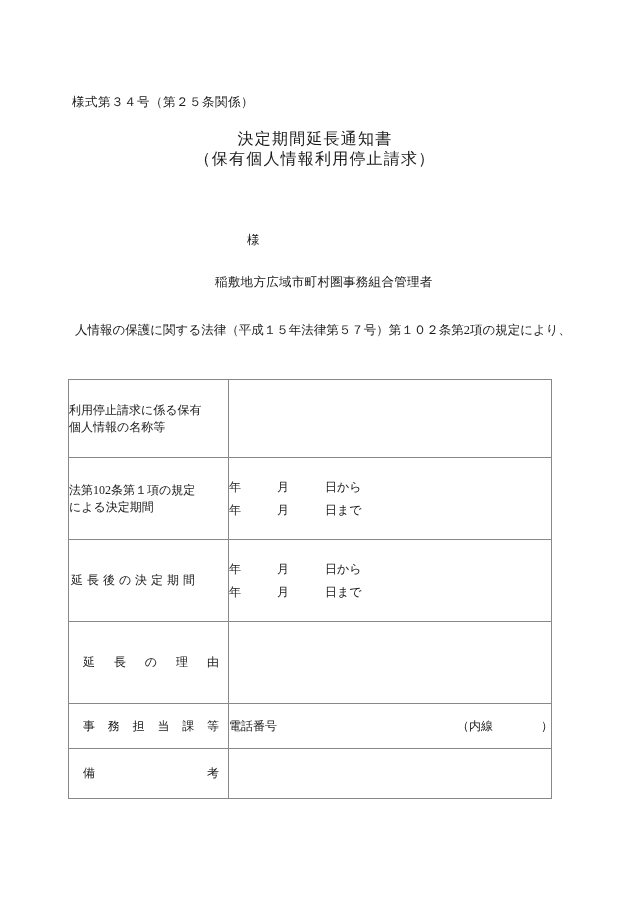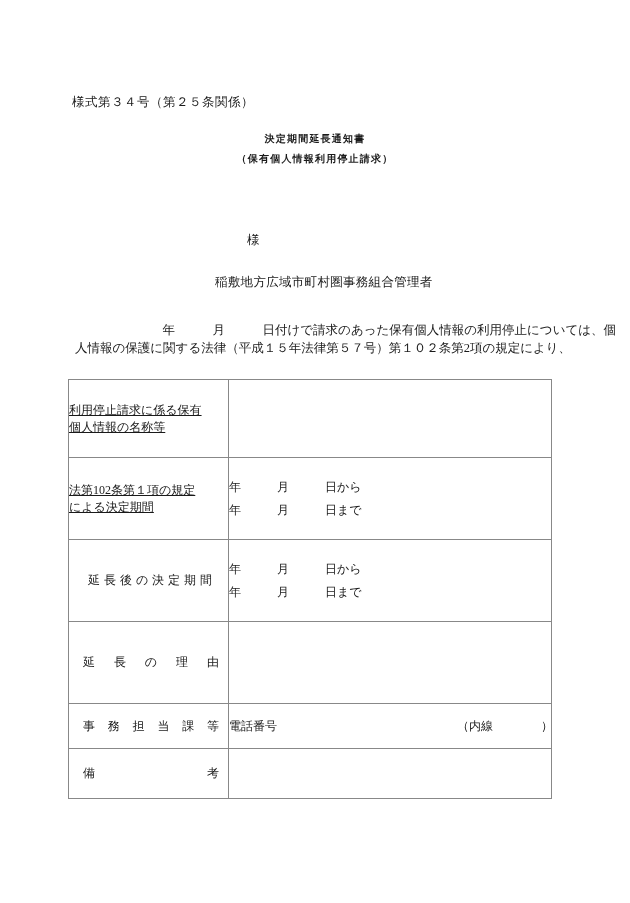--- a/index.html
+++ b/index.html
@@ -34,22 +34,22 @@
 
   
   .title-block {
     position: absolute;
     left: 0;
     top: 125px;
     width: 630px;
     text-align: center;
   }
   .title-main, .title-sub {
-    font-size: 10px;
-    font-weight: bold;
+    font-size: 16px;
+    font-weight: normal;
     letter-spacing: 1.2px;
     line-height: 20px;
     white-space: nowrap;
   }
 
   
   .doc-meta {
     position: absolute;
     left: 430px;
     top: 178px;
@@ -109,29 +109,28 @@
     vertical-align: middle;
     padding: 0;
   }
   .col-label { width: 160px; }
   .col-value { width: 323px; }
 
   .lbl {
     padding-left: 14px;
     padding-right: 10px;
     line-height: 17px;
-    text-decoration: underline;
   }
   .lbl .l2 { display: block; white-space: nowrap; }
 
   
   .lbl-spread {
     display: block;
     width: 124px;
-    margin-left: 19px;
+    margin-left: 2px;
     text-align: justify;
     text-align-last: justify;
     white-space: nowrap;
   }
   .lbl-spread-wide {
     display: block;
     width: 136px;
     margin-left: 14px;
     text-align: justify;
     text-align-last: justify;
@@ -170,21 +169,20 @@
     <div class="title-main">決定期間延長通知書</div>
     <div class="title-sub">（保有個人情報利用停止請求）</div>
   </div>
 
 
   <div class="addressee">様</div>
 
   <div class="issuer">稲敷地方広域市町村圏事務組合管理者</div>
 
   <div class="body-text">
-    <span class="ln">　　　　　　　年　　　月　　　日付けで請求のあった保有個人情報の利用停止については、個</span>
     <span class="ln">人情報の保護に関する法律（平成１５年法律第５７号）第１０２条第2項の規定により、</span>
   </div>
 
   <table class="form-table">
     <colgroup>
       <col class="col-label">
       <col class="col-value">
     </colgroup>
     <tbody>
       <tr class="r1">

